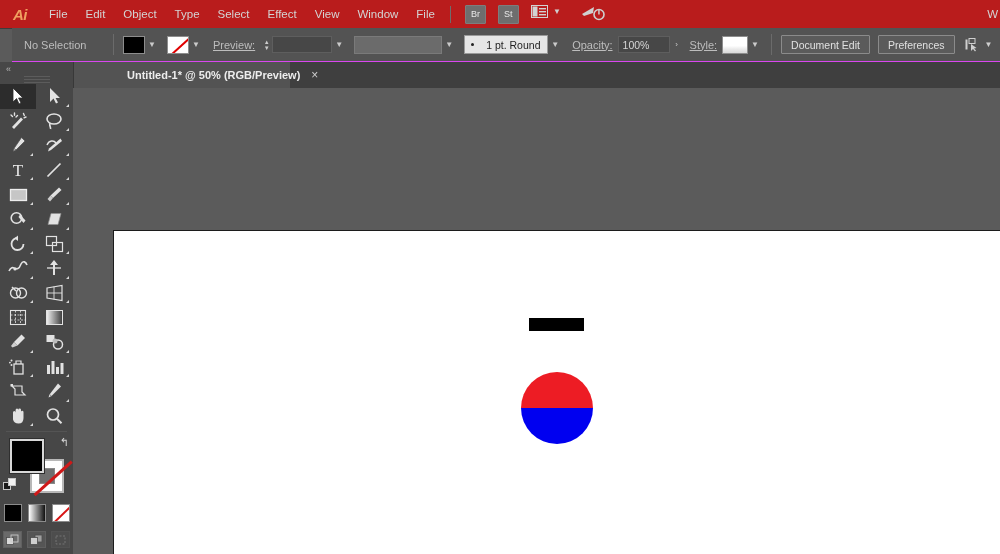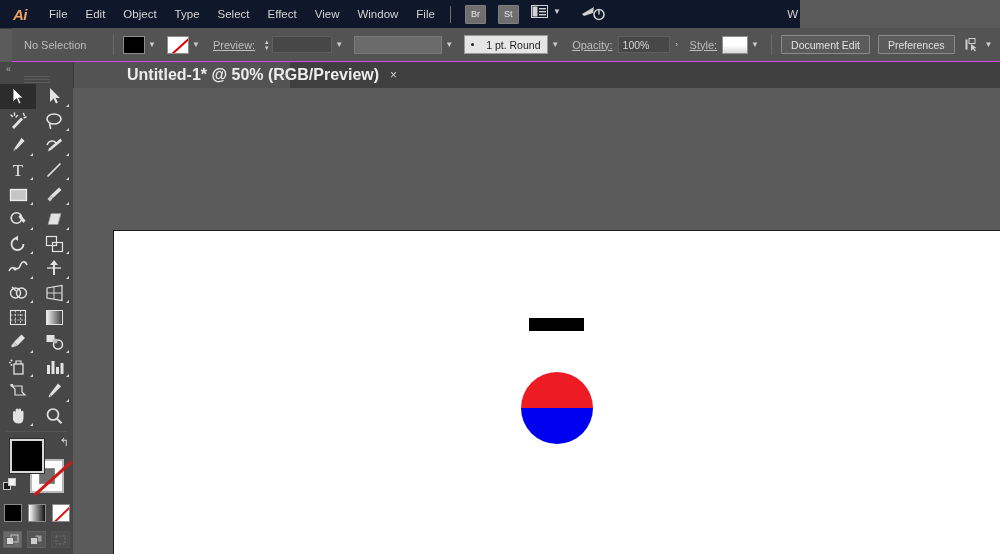--- a/index.html
+++ b/index.html
@@ -6,22 +6,22 @@
   body{
     width:1000px;height:554px;overflow:hidden;
     background:#5b5b5b;
     font-family:"Liberation Sans", sans-serif;
     -webkit-font-smoothing:antialiased;
   }
   .app{position:relative;width:1000px;height:554px;}
 
   
   .menubar{
-    position:absolute;left:0;top:0;width:800px;height:28px;
-    background:#0f172a;
+    position:absolute;left:0;top:0;width:1000px;height:28px;
+    background:#b91c1c;
     display:flex;align-items:center;
     border-bottom:1px solid #3d3d3d;
   }
   .ai-logo{
     width:40px;height:28px;display:flex;align-items:center;justify-content:center;
     color:#f0a060;font-weight:bold;font-size:15px;font-style:italic;
     letter-spacing:-0.5px;
   }
   .menu-item{
     padding:0 9px;height:28px;line-height:28px;
@@ -100,21 +100,21 @@
 
   
   .tabbar{
     position:absolute;left:73px;top:62px;width:927px;height:26px;
     background:#3f3f3f;border-bottom:1px solid #2e2e2e;
   }
   .doctab{
     position:absolute;left:0;top:0;height:26px;background:#535353;
     display:flex;align-items:center;padding:0 10px;box-sizing:border-box;
   }
-  .doctab-title{color:#ededed;font-size:16px;font-weight:bold;white-space:nowrap;padding-left:44px;}
+  .doctab-title{color:#ededed;font-size:11px;font-weight:bold;white-space:nowrap;padding-left:44px;}
   .doctab-close{color:#cfcfcf;font-size:12px;margin-left:11px;line-height:1;}
 
   
   .toolpanel{
     position:absolute;left:0;top:62px;width:73px;height:492px;
     background:#474747;border-right:1px solid #383838;
   }
   .tp-head{
     height:14px;display:flex;align-items:center;padding-left:6px;
     color:#b4b4b4;font-size:9px;background:#474747;

